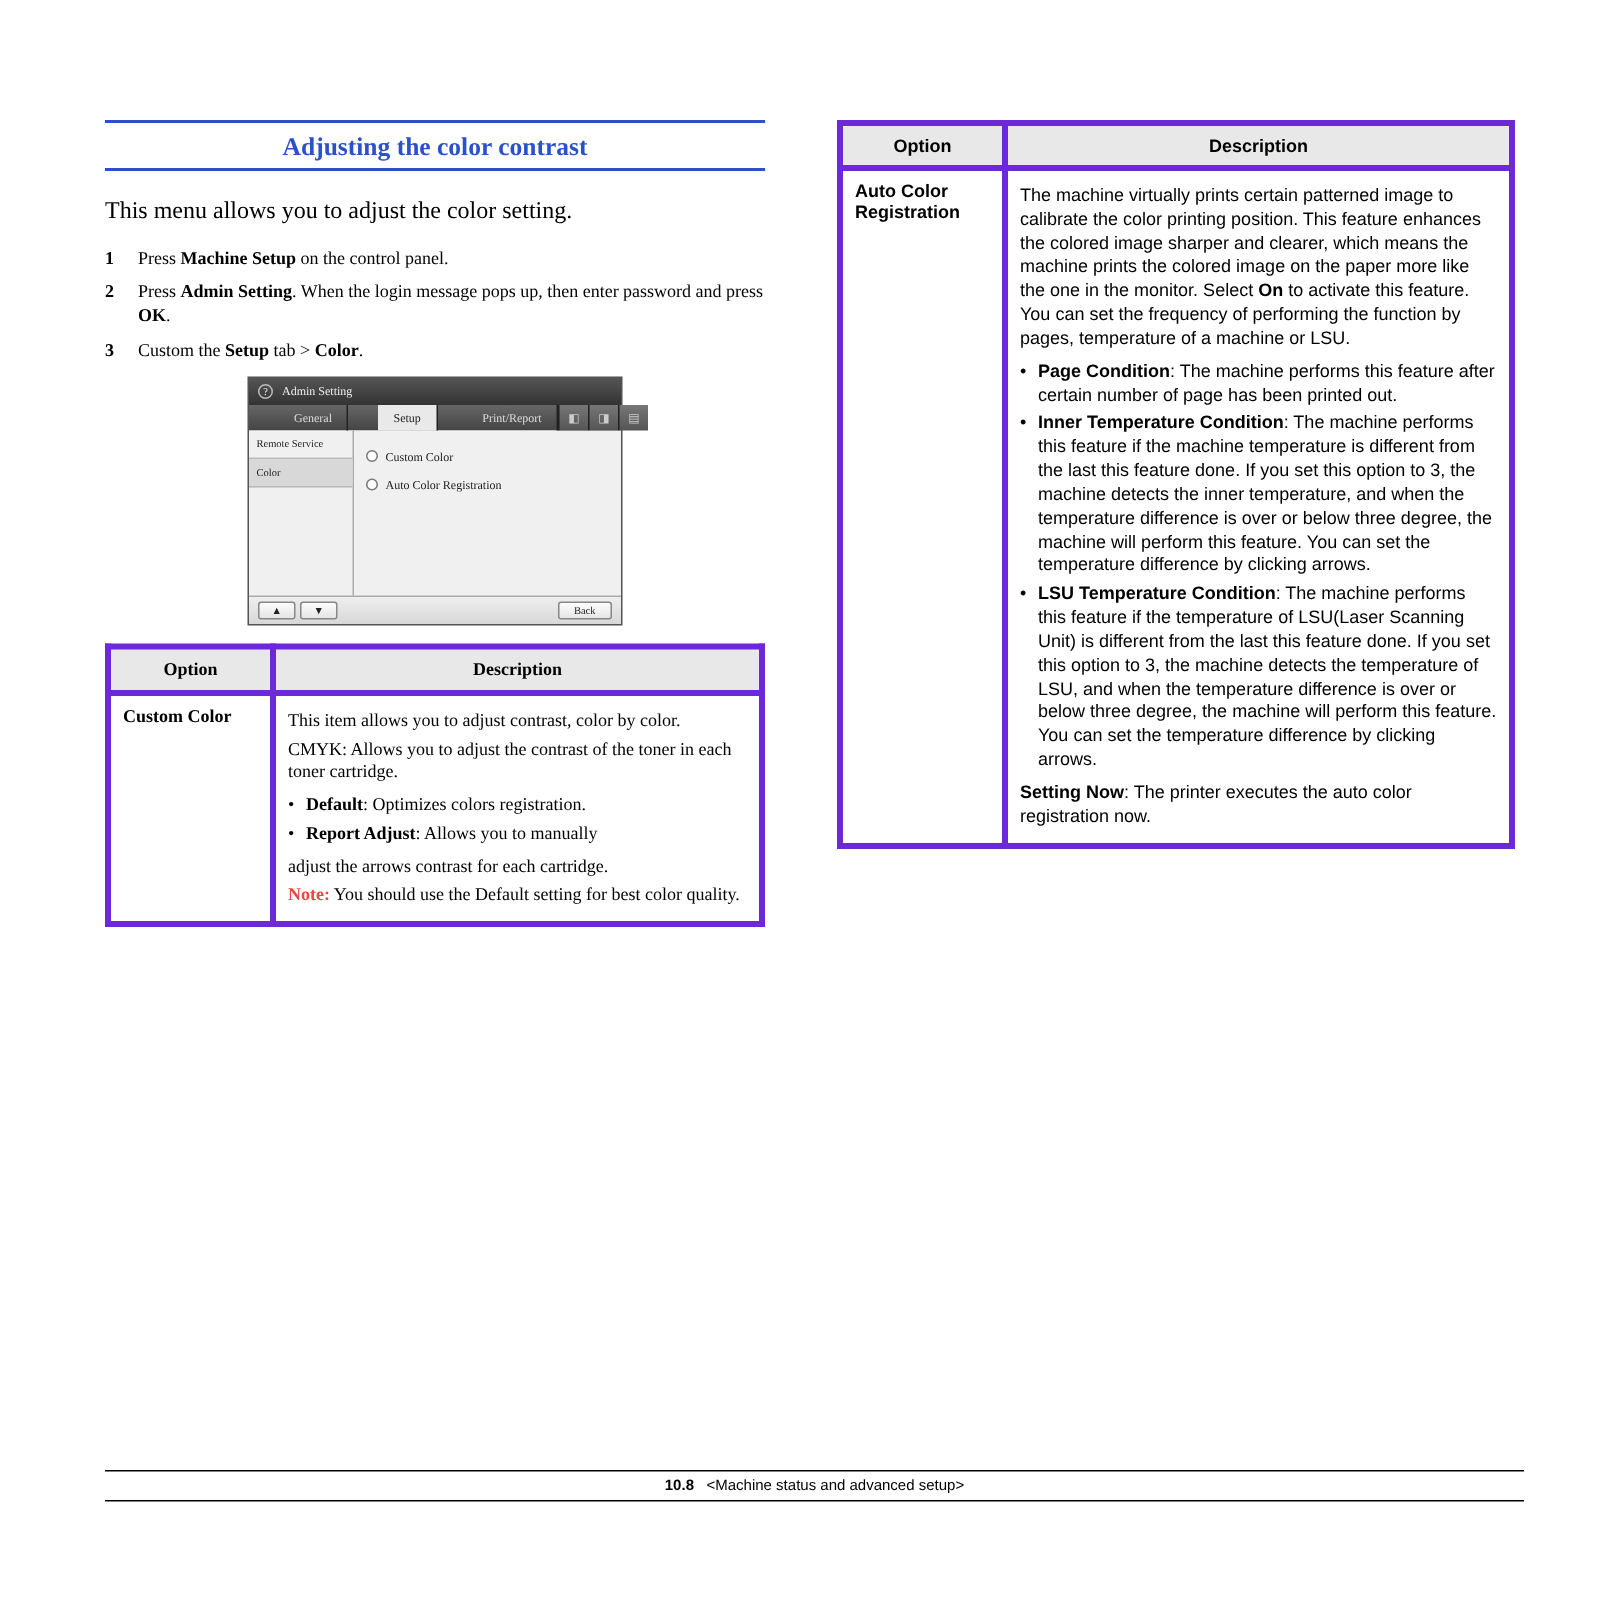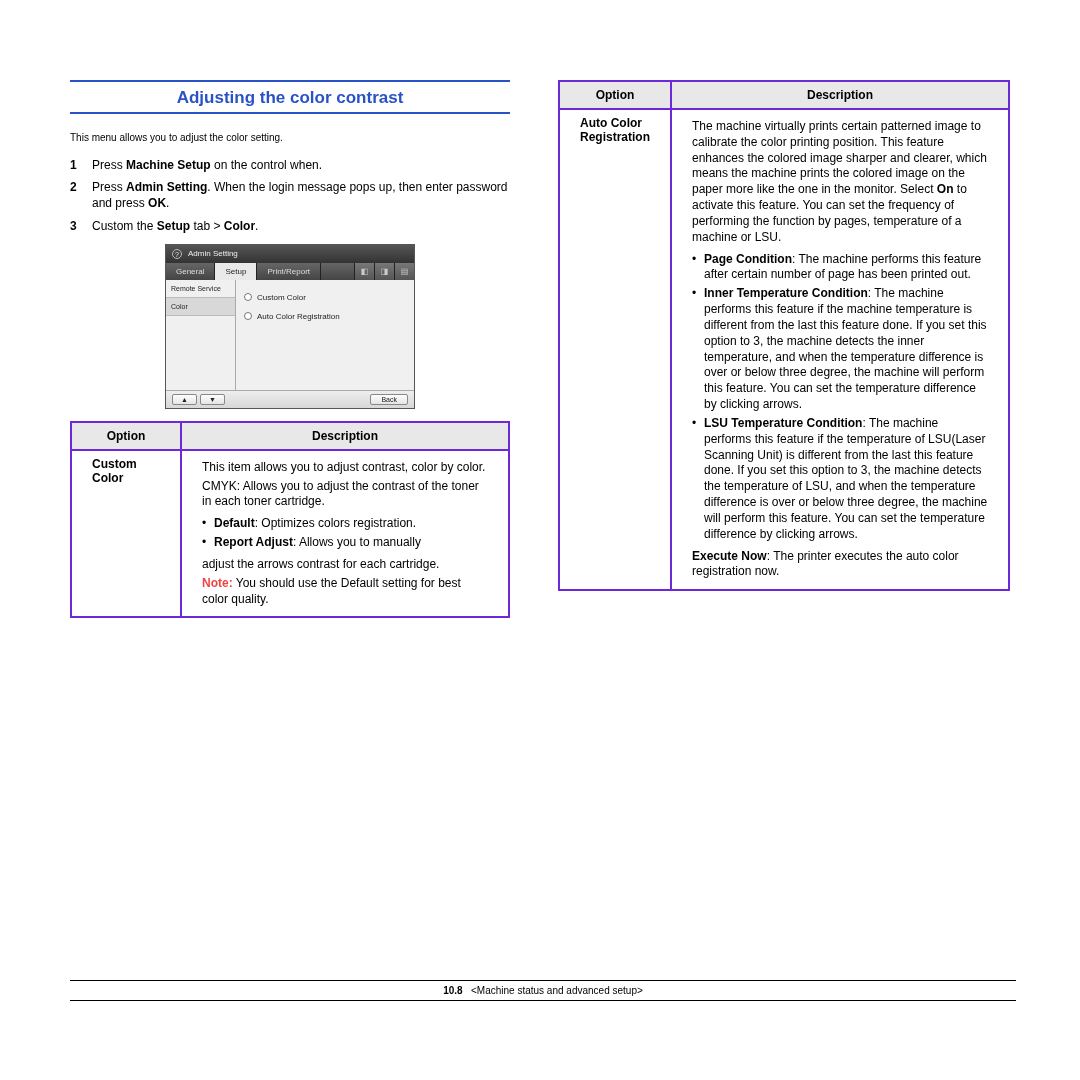--- a/index.html
+++ b/index.html
@@ -1,56 +1,56 @@
 <!DOCTYPE html>
 <html><head>
 <meta charset="utf-8">
 <style>
   * { box-sizing: border-box; margin: 0; padding: 0; }
   html, body { width: 1080px; height: 1080px; background: #fff; font-family: Arial, Helvetica, sans-serif; color: #000; }
   .page { padding: 80px 70px 0 70px; display: flex; gap: 48px; }
   .col { flex: 1; min-width: 0; }
-  .col-left { flex: 0 0 440px; }
+  .col-left { flex: 0 0 440px; font-family: Liberation Serif, serif; }
 
   .heading-wrap { margin-bottom: 18px; }
   .rule { height: 2px; background: #2a52c8; width: 100%; }
   .heading { font-size: 17px; font-weight: bold; color: #2a52c8; text-align: center; padding: 6px 0 4px; }
 
-  .intro { font-size: 10px; margin: 8px 0 14px 0; }
+  .intro { font-size: 16px; margin: 8px 0 14px 0; }
   ol.steps { list-style: none; padding: 0; margin: 0 0 10px 0; }
   ol.steps li { display: flex; font-size: 12px; margin: 6px 0; line-height: 1.35; }
   ol.steps .num { font-weight: bold; width: 22px; flex: 0 0 22px; }
   ol.steps .txt { flex: 1; }
   .b { font-weight: bold; }
 
   
   .ui { margin: 4px auto 12px; width: 250px; border: 1px solid #555; background: #f4f4f4; font-size: 8px; color: #222; }
   .ui-title { background: linear-gradient(#555,#333); color: #eee; padding: 4px 6px; display: flex; align-items: center; gap: 6px; }
   .ui-q { display:inline-block; width:10px; height:10px; border:1px solid #bbb; border-radius:50%; text-align:center; line-height:9px; font-size:7px; }
   .ui-tabs { background: linear-gradient(#666,#444); display:flex; align-items:center; }
-  .ui-tab { padding: 4px 10px; color:#ddd; border-right:1px solid #222; }
+  .ui-tab { padding: 4px 10px; color:#ddd; border-right:1px solid #222;margin-left:20px; }
   .ui-tab.active { background:#e9e9e9; color:#222; }
   .ui-tabs .spacer { flex:1; }
   .ui-icons { display:flex; }
   .ui-icon { width:20px; height:17px; background:linear-gradient(#777,#555); border-left:1px solid #222; display:flex; align-items:center; justify-content:center; color:#ccc; font-size:8px; }
   .ui-body { display:flex; min-height:110px; background:#f0f0f0; }
   .ui-side { width:70px; border-right:1px solid #aaa; }
   .ui-side-item { padding:5px 5px; border-bottom:1px solid #bbb; font-size:7px; }
   .ui-side-item.active { background:#d8d8d8; }
   .ui-main { flex:1; padding:8px; }
   .ui-radio { display:flex; align-items:center; gap:5px; margin:5px 0 10px 0; }
   .ui-radio .r { width:8px; height:8px; border:1px solid #777; border-radius:50%; background:#fff; }
   .ui-foot { display:flex; justify-content:space-between; align-items:center; padding:3px 6px; border-top:1px solid #aaa; background:linear-gradient(#eee,#d8d8d8); }
   .ui-btn { border:1px solid #888; background:linear-gradient(#fdfdfd,#e5e5e5); padding:1px 10px; font-size:7px; border-radius:2px; }
   .ui-nav { display:flex; gap:3px; }
   .ui-nav .ui-btn { padding:1px 8px; }
 
   
   table.opt { width: 100%; border-collapse: collapse; font-size: 12px; }
-  table.opt th, table.opt td { border: 2px solid #6d28d9; padding: 6px 20px; vertical-align: top; text-align: left; margin-left: 40px; }
+  table.opt th, table.opt td { border: 4px solid #6d28d9; padding: 6px 8px; vertical-align: top; text-align: left; margin-left: 40px; }
   table.opt th { background: #e8e8e8; font-weight: bold; text-align: center; }
   table.opt td.optname { font-weight: bold; width: 110px; }
   .desc p { margin: 3px 0; line-height: 1.32; }
   .desc ul { list-style: none; padding: 0; margin: 6px 0; }
   .desc li { position: relative; padding-left: 12px; margin: 3px 0; line-height: 1.32; }
   .desc li::before { content: "•"; position: absolute; left: 0; top: 0; }
   .note-word { color: #ef4444; font-weight: bold; }
 
   
   .footer-wrap { position: absolute; left: 70px; right: 64px; top: 980px; }
@@ -70,21 +70,21 @@
       <div class="heading">Adjusting the color contrast</div>
       <div class="rule"></div>
     </div>
 
     <p class="intro">This menu allows you to adjust the color setting.</p>
 
     <ol class="steps">
       <li>
         <span class="num">1</span>
         <span class="txt">
-          <span>Press </span><span class="b">Machine Setup</span><span> on the control when.</span>
+          <span>Press </span><span class="b">Machine Setup</span><span> on the control panel.</span>
         </span>
       </li>
       <li>
         <span class="num">2</span>
         <span class="txt">
           <span>Press </span><span class="b">Admin Setting</span><span>. When the login message pops up, then enter password and press </span><span class="b">OK</span><span>.</span>
         </span>
       </li>
       <li>
         <span class="num">3</span>
@@ -167,21 +167,21 @@
       </tr>
       <tr>
         <td class="optname">Auto Color Registration</td>
         <td class="desc">
           <p><span>The machine virtually prints certain patterned image to calibrate the color printing position. This feature enhances the colored image sharper and clearer, which means the machine prints the colored image on the paper more like the one in the monitor. Select </span><span class="b">On</span><span> to activate this feature. You can set the frequency of performing the function by pages, temperature of a machine or LSU.</span></p>
           <ul>
             <li><span class="b">Page Condition</span><span>: The machine performs this feature after certain number of page has been printed out.</span></li>
             <li><span class="b">Inner Temperature Condition</span><span>: The machine performs this feature if the machine temperature is different from the last this feature done. If you set this option to 3, the machine detects the inner temperature, and when the temperature difference is over or below three degree, the machine will perform this feature. You can set the temperature difference by clicking arrows.</span></li>
             <li><span class="b">LSU Temperature Condition</span><span>: The machine performs this feature if the temperature of LSU(Laser Scanning Unit) is different from the last this feature done. If you set this option to 3, the machine detects the temperature of LSU, and when the temperature difference is over or below three degree, the machine will perform this feature. You can set the temperature difference by clicking arrows.</span></li>
           </ul>
-          <p><span class="b">Execute Now</span><span>: The printer executes the auto color registration now.</span></p>
+          <p><span class="b">Setting Now</span><span>: The printer executes the auto color registration now.</span></p>
         </td>
       </tr>
     </tbody>
       </table>
   </div>
 </div>
 
 <div class="footer-wrap">
   <div class="rule-thin"></div>
   <div class="footer">

